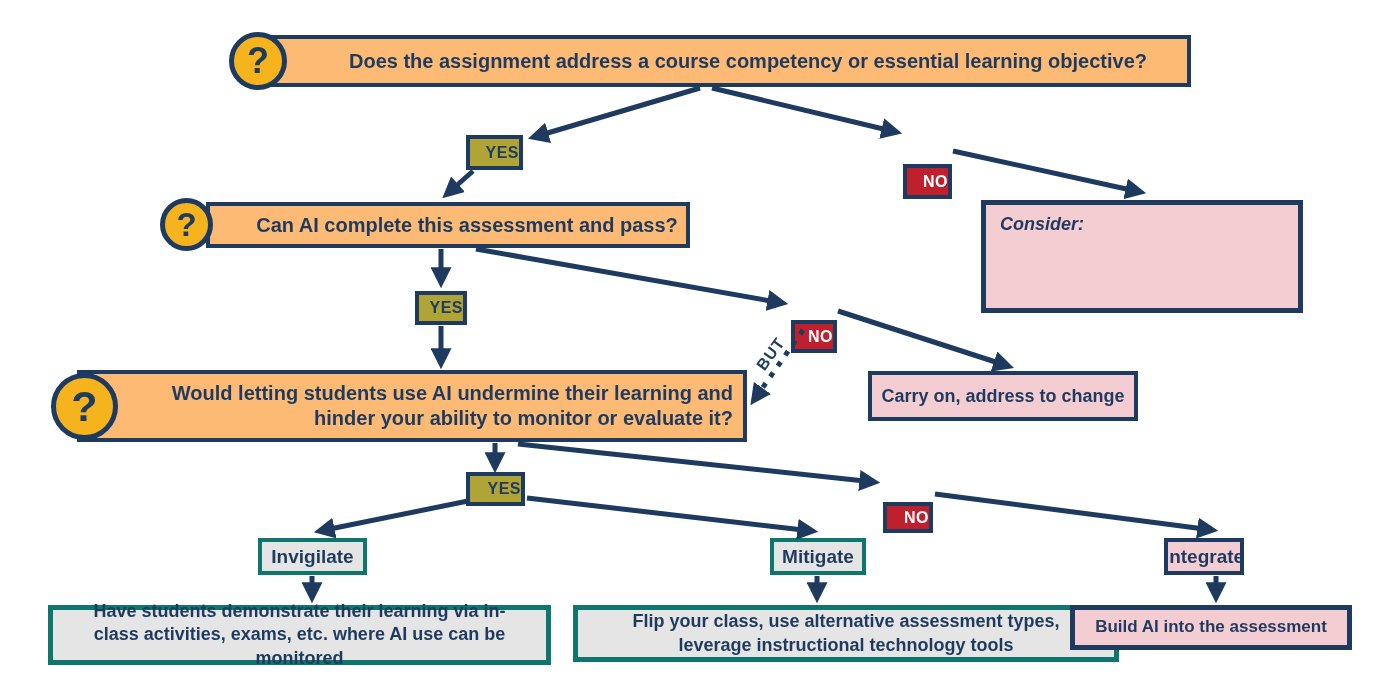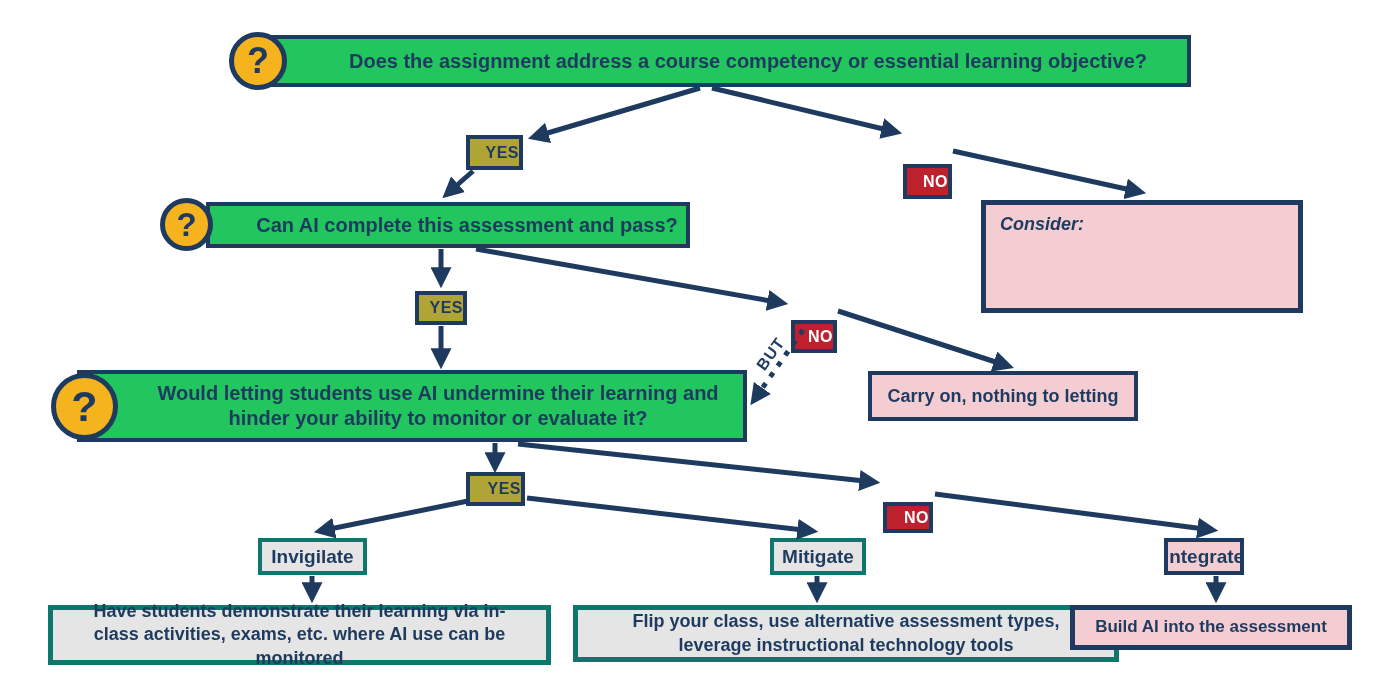--- a/index.html
+++ b/index.html
@@ -3,22 +3,22 @@
 <meta charset="utf-8">
 <style>
   html,body{margin:0;padding:0;background:#ffffff;}
   #canvas{
     position:relative;width:1400px;height:700px;background:#ffffff;overflow:hidden;
     font-family:"Liberation Sans",sans-serif;font-weight:700;color:#1e3a5f;
   }
   .abs{position:absolute;box-sizing:border-box;}
   
   .qbox{
-    background:#22c55e;border:4px solid #1e3a5f;display:flex;align-items:center;
-    justify-content:center;text-align:center;z-index:2;
+    background:#fdba74;border:4px solid #1e3a5f;display:flex;align-items:center;
+    justify-content:center;text-align:right;z-index:2;
   }
   .qtext{font-size:20px;line-height:1.25;}
   .nowrap{white-space:nowrap;}
   
   .qicon{
     background:#f5b41e;border:5px solid #1e3a5f;border-radius:50%;
     display:flex;align-items:center;justify-content:center;z-index:3;
     color:#1e3a5f;
   }
   
@@ -79,21 +79,21 @@
   </div>
 
   <div class="abs badge yes" style="left:415px;top:291px;width:52px;height:34px;">
     <span>YES</span>
   </div>
   <div class="abs badge no" style="left:791px;top:292px;width:46px;height:33px;">
     <span>NO</span>
   </div>
 
   <div class="abs pinkbox carrybox" style="left:868px;top:371px;width:270px;height:50px;">
-    <span>Carry on, nothing to letting</span>
+    <span>Carry on, address to change</span>
   </div>
 
   <div class="abs butlabel" style="left:741px;top:345px;">BUT</div>
 
   <div class="abs qbox" style="left:77px;top:370px;width:670px;height:72px;">
     <div class="qtext" style="padding-left:52px;max-width:590px;">Would letting students use AI undermine their learning and hinder your ability to monitor or evaluate it?</div>
   </div>
   <div class="abs qicon" style="left:51px;top:373px;width:67px;height:67px;font-size:43px;">
     <span>?</span>
   </div>

